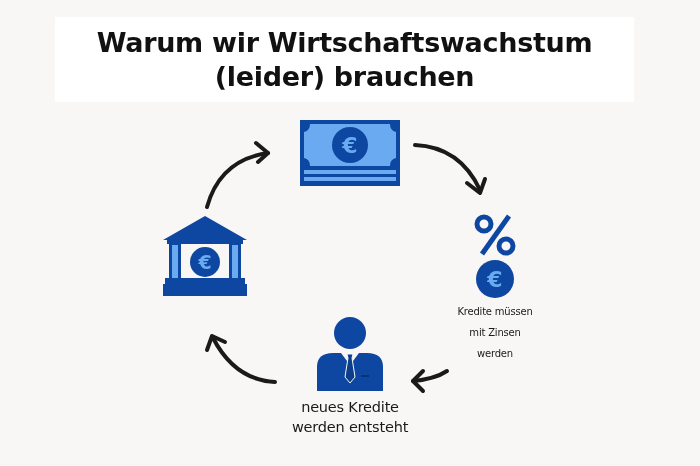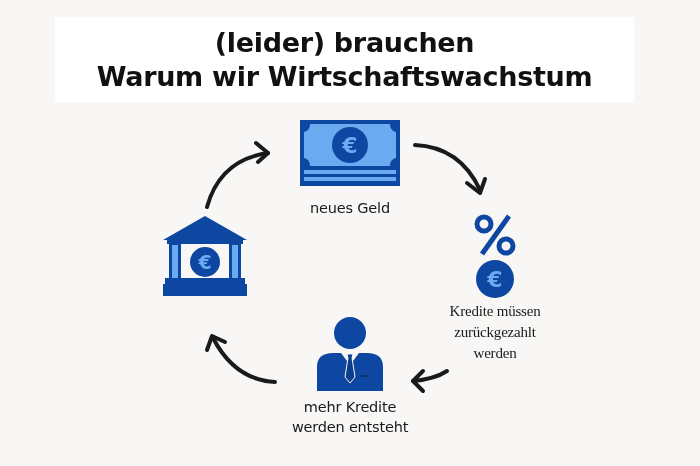--- a/index.html
+++ b/index.html
@@ -25,77 +25,76 @@
       font-size: 14.5px; color: #1a1a1a; text-align: center; line-height: 20px;
       letter-spacing: -0.2px;
     }
     svg { display: block; }
     .arrow { position: absolute; }
   </style>
 </head>
 <body>
 
 <div class="title-box">
+  <div class="title-line">Warum wir Wirtschaftswachstum</div>
   <div class="title-line">(leider) brauchen</div>
-  <div class="title-line">Warum wir Wirtschaftswachstum</div>
 </div>
 
 <div class="node" style="left:272px; top:120px; width:156px;">
   <span>
     <svg width="100" height="66" viewBox="0 0 100 66">
       <rect x="0" y="0" width="100" height="66" fill="#0d47a1"></rect>
       <path d="M10 4 H90 A8 8 0 0 0 96 12 V38 A8 8 0 0 0 90 46 H10 A8 8 0 0 0 4 38 V12 A8 8 0 0 0 10 4 Z" fill="#6aaaf0"></path>
       <circle cx="50" cy="25" r="18" fill="#0d47a1"></circle>
       <text x="50" y="33" text-anchor="middle" font-family="DejaVu Sans, sans-serif" font-weight="bold" font-size="22" fill="#6aaaf0">€</text>
       <rect x="4" y="50" width="92" height="4" fill="#6aaaf0"></rect>
       <rect x="4" y="57" width="92" height="4" fill="#6aaaf0"></rect>
     </svg>
   </span>
   <div style="height:12px"></div>
   <div class="label">
-    <div>neues Geld</div>
   </div>
 </div>
 
 <div class="node" style="left:410px; top:214px; width:170px;">
   <span>
     <svg width="44" height="42" viewBox="0 0 44 42">
       <circle cx="11" cy="10" r="7" fill="none" stroke="#0d47a1" stroke-width="5"></circle>
       <circle cx="33" cy="32" r="7" fill="none" stroke="#0d47a1" stroke-width="5"></circle>
       <line x1="36" y1="2" x2="9" y2="40" stroke="#0d47a1" stroke-width="5"></line>
     </svg>
   </span>
   <div style="height:4px"></div>
   <span>
     <svg width="38" height="38" viewBox="0 0 38 38">
       <circle cx="19" cy="19" r="19" fill="#0d47a1"></circle>
       <text x="19" y="27" text-anchor="middle" font-family="DejaVu Sans, sans-serif" font-weight="bold" font-size="22" fill="#6aaaf0">€</text>
     </svg>
   </span>
   <div style="height:3px"></div>
-  <div class="label" style="font-size:15px; line-height:21px;font-family:Liberation Serif, serif;">
+  <div class="label" style="font-size:10px; line-height:21px;">
     <div>Kredite müssen</div>
-    <div>zurückgezahlt</div>
+    <div>mit Zinsen</div>
     <div>werden</div>
   </div>
 </div>
 
 <div class="node" style="left:262px; top:317px; width:176px;">
   <span>
     <svg width="66" height="74" viewBox="0 0 66 74">
       <circle cx="33" cy="16" r="16" fill="#0d47a1"></circle>
       <path d="M0 74 V50 Q0 36 16 36 H50 Q66 36 66 50 V74 Z" fill="#0d47a1"></path>
       <path d="M24 36 L33 48 L42 36 Z" fill="#f8f7f5"></path>
       <path d="M30 37 H36 L35 41 L38 60 L33 66 L28 60 L31 41 Z" fill="#0b3d8a" stroke="#f8f7f5" stroke-width="1"></path>
       <rect x="44" y="58" width="8" height="2" fill="#0a3470"></rect>
     </svg>
   </span>
   <div style="height:6px"></div>
   <div class="label" style="line-height:20px;">
-    <div>mehr Kredite</div>
+    <div>neues Kredite</div>
     <div>werden entsteht</div>
   </div>
 </div>
 
 <div class="node" style="left:140px; top:216px; width:130px;">
   <span>
     <svg width="84" height="80" viewBox="0 0 84 80">
       <path d="M42 0 L84 24 H0 Z" fill="#0d47a1"></path>
       <rect x="4" y="24" width="76" height="4" fill="#0d47a1"></rect>
       <rect x="6" y="28" width="12" height="36" fill="#0d47a1"></rect>

